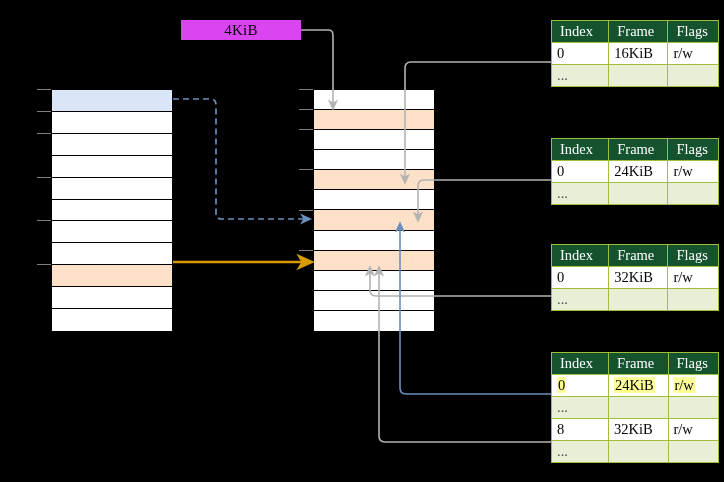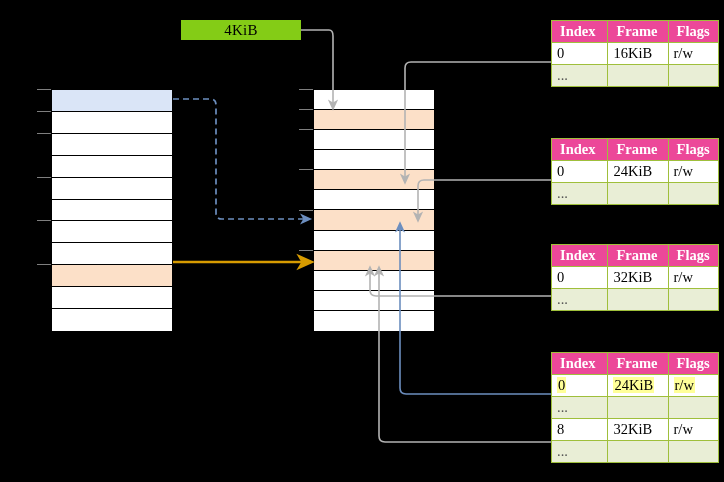--- a/index.html
+++ b/index.html
@@ -10,31 +10,31 @@
   
   .col{position:absolute;border:1.6px solid #000;background:#fff;box-sizing:border-box;}
   .cell{box-sizing:border-box;border-bottom:1.6px solid #000;background:#fff;}
   .cell:last-child{border-bottom:none;}
   .cell.blue{background:#dae5f7;}
   .cell.peach{background:#fce0c8;}
 
   .tick{position:absolute;width:14px;height:0;border-top:1.6px solid #7f7f7f;}
 
   
-  .sizelabel{position:absolute;background:#84cc16;color:#000;
+  .sizelabel{position:absolute;background:#d946ef;color:#000;
       display:flex;align-items:center;justify-content:center;
       font-size:15px;letter-spacing:.2px;box-sizing:border-box;}
 
   
   .ptable{position:absolute;border-collapse:collapse;background:#fff;
           border:1.3px solid #9fbf3b;}
   .ptable td,.ptable th{border:1.3px solid #9fbf3b;padding:1px 5px;
           font-size:14.5px;line-height:19px;text-align:left;color:#000;
           font-family:"Liberation Serif","DejaVu Serif",serif;}
-  .ptable th{background:#ec4899;color:#fff;font-weight:bold;padding-left:8px;}
+  .ptable th{background:#14532d;color:#fff;font-weight:normal;padding-left:8px;}
   .ptable tr.dots td{background:#e9eed6;color:#555;}
   .hl{background:#ffff99;padding:0 1px;}
 
   svg.wires{position:absolute;left:0;top:0;width:724px;height:482px;
             pointer-events:none;overflow:visible;}
 </style>
 </head>
 <body>
 
 <div class="stage">

